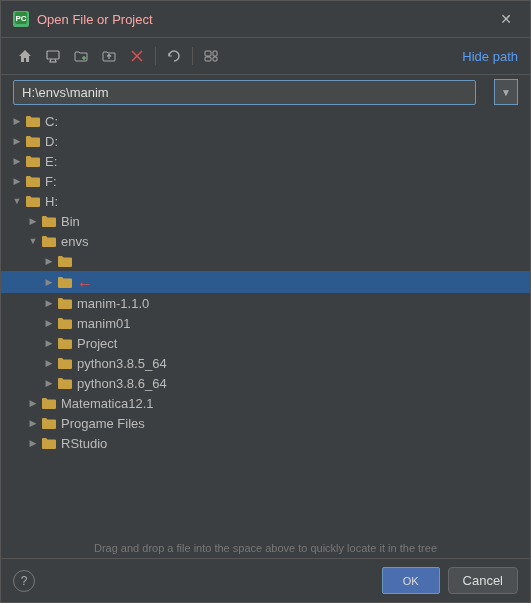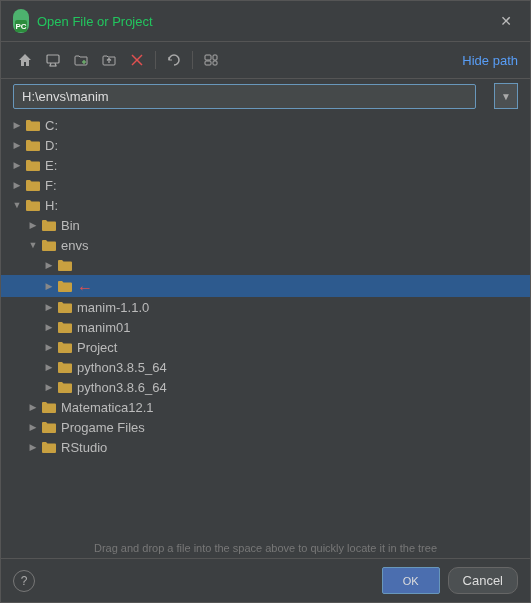--- a/index.html
+++ b/index.html
@@ -30,32 +30,32 @@
       border-bottom: 1px solid #555;
       flex-shrink: 0;
     }
     .title-bar-left {
       display: flex;
       align-items: center;
       gap: 8px;
     }
     .title-bar-icon {
       width: 16px;
-      height: 24px;
+      height: 16px;
       background: #4db26e;
-      border-radius: 8px;
-      display: flex;
-      align-items: flex-end;
+      border-radius: 2px;
+      display: flex;
+      align-items: flex-start;
       justify-content: center;
       font-size: 10px;
       color: white;
       font-weight: bold;
     }
     .title-text {
-      color: #22c55e;
+      color: #fca5a5;
       font-size: 13px;
     }
     .close-btn {
       color: #bbb;
       cursor: pointer;
       font-size: 14px;
       background: none;
       border: none;
       padding: 2px 6px;
     }
@@ -214,21 +214,21 @@
       cursor: pointer;
       border-radius: 2px;
       font-size: 11px;
     }
     .btn-cancel {
       padding: 5px 14px;
       background: #4c5052;
       border: 1px solid #666;
       color: #ddd;
       cursor: pointer;
-      border-radius: 10px;
+      border-radius: 4px;
       font-size: 13px;
     }
 
     
     .folder-svg { width: 16px; height: 14px; }
 
     
     .indent-1 { padding-left: 8px; }
     .indent-2 { padding-left: 24px; }
     .indent-3 { padding-left: 40px; }

